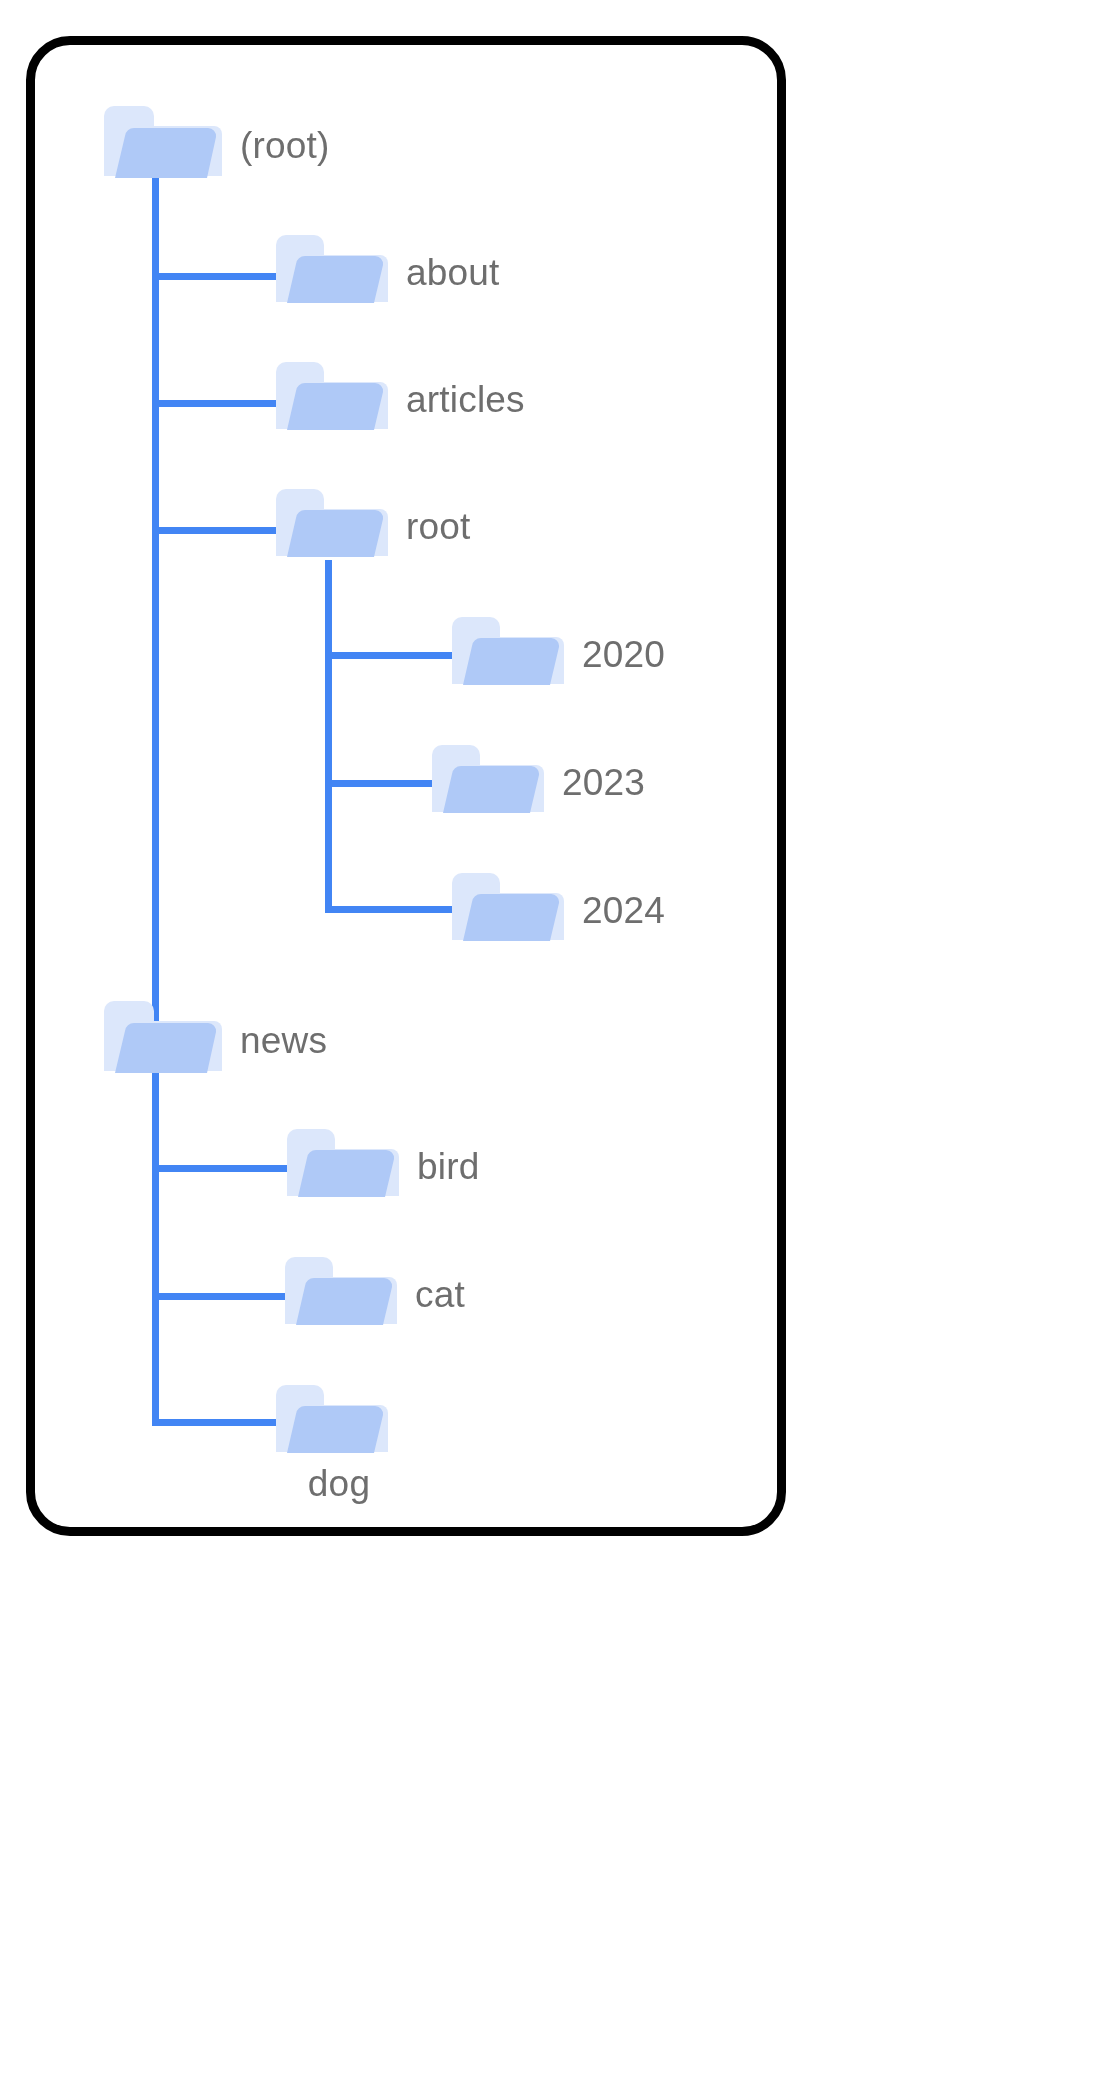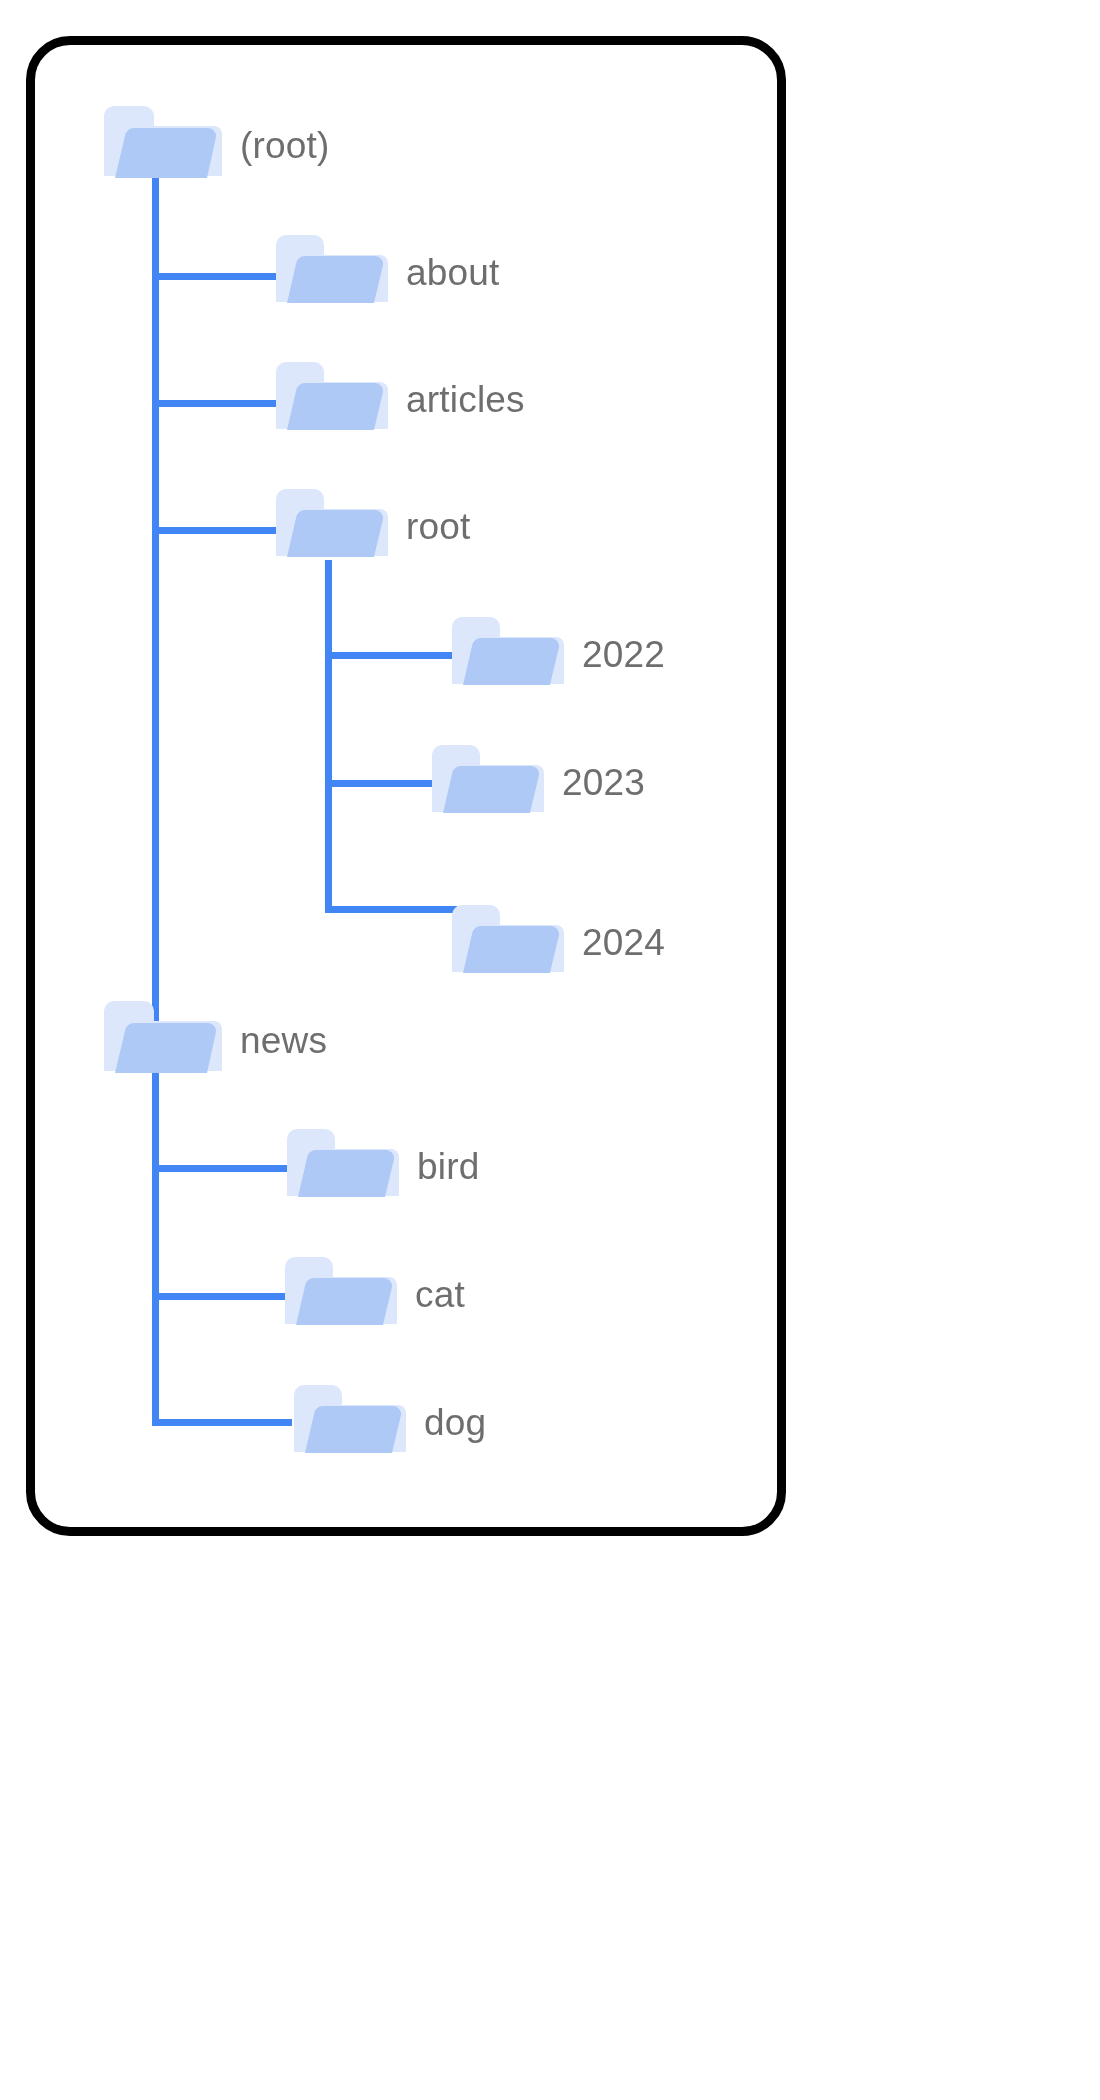--- a/index.html
+++ b/index.html
@@ -149,35 +149,35 @@
     </div>
 
     <div class="node" style="left:448px; top:612px;">
       <span class="folder">
         <svg width="118" height="85" viewBox="0 0 118 85" xmlns="http://www.w3.org/2000/svg">
           <path d="M4 15 a10 10 0 0 1 10 -10 h28 a10 10 0 0 1 10 10 v57 h-48 z" fill="#DCE7FB"></path>
           <path d="M4 25 h104 a8 8 0 0 1 8 8 v39 h-112 z" fill="#DCE7FB"></path>
           <path d="M24 34 a9 9 0 0 1 9 -8 h70 a8 8 0 0 1 8 9 l-9 38 h-87 z" fill="#AFC9F7"></path>
         </svg>
       </span>
-      <span class="node-label">2022</span>
+      <span class="node-label">2020</span>
     </div>
 
     <div class="node" style="left:428px; top:740px;">
       <span class="folder">
         <svg width="118" height="85" viewBox="0 0 118 85" xmlns="http://www.w3.org/2000/svg">
           <path d="M4 15 a10 10 0 0 1 10 -10 h28 a10 10 0 0 1 10 10 v57 h-48 z" fill="#DCE7FB"></path>
           <path d="M4 25 h104 a8 8 0 0 1 8 8 v39 h-112 z" fill="#DCE7FB"></path>
           <path d="M24 34 a9 9 0 0 1 9 -8 h70 a8 8 0 0 1 8 9 l-9 38 h-87 z" fill="#AFC9F7"></path>
         </svg>
       </span>
       <span class="node-label">2023</span>
     </div>
 
-    <div class="node" style="left:448px; top:900px;">
+    <div class="node" style="left:448px; top:868px;">
       <span class="folder">
         <svg width="118" height="85" viewBox="0 0 118 85" xmlns="http://www.w3.org/2000/svg">
           <path d="M4 15 a10 10 0 0 1 10 -10 h28 a10 10 0 0 1 10 10 v57 h-48 z" fill="#DCE7FB"></path>
           <path d="M4 25 h104 a8 8 0 0 1 8 8 v39 h-112 z" fill="#DCE7FB"></path>
           <path d="M24 34 a9 9 0 0 1 9 -8 h70 a8 8 0 0 1 8 9 l-9 38 h-87 z" fill="#AFC9F7"></path>
         </svg>
       </span>
       <span class="node-label">2024</span>
     </div>
 
@@ -207,21 +207,21 @@
       <span class="folder">
         <svg width="118" height="85" viewBox="0 0 118 85" xmlns="http://www.w3.org/2000/svg">
           <path d="M4 15 a10 10 0 0 1 10 -10 h28 a10 10 0 0 1 10 10 v57 h-48 z" fill="#DCE7FB"></path>
           <path d="M4 25 h104 a8 8 0 0 1 8 8 v39 h-112 z" fill="#DCE7FB"></path>
           <path d="M24 34 a9 9 0 0 1 9 -8 h70 a8 8 0 0 1 8 9 l-9 38 h-87 z" fill="#AFC9F7"></path>
         </svg>
       </span>
       <span class="node-label">cat</span>
     </div>
 
-    <div class="node" style="left:290px; top:1380px;">
+    <div class="node" style="left:272px; top:1380px;flex-direction:column;">
       <span class="folder">
         <svg width="118" height="85" viewBox="0 0 118 85" xmlns="http://www.w3.org/2000/svg">
           <path d="M4 15 a10 10 0 0 1 10 -10 h28 a10 10 0 0 1 10 10 v57 h-48 z" fill="#DCE7FB"></path>
           <path d="M4 25 h104 a8 8 0 0 1 8 8 v39 h-112 z" fill="#DCE7FB"></path>
           <path d="M24 34 a9 9 0 0 1 9 -8 h70 a8 8 0 0 1 8 9 l-9 38 h-87 z" fill="#AFC9F7"></path>
         </svg>
       </span>
       <span class="node-label">dog</span>
     </div>
 

